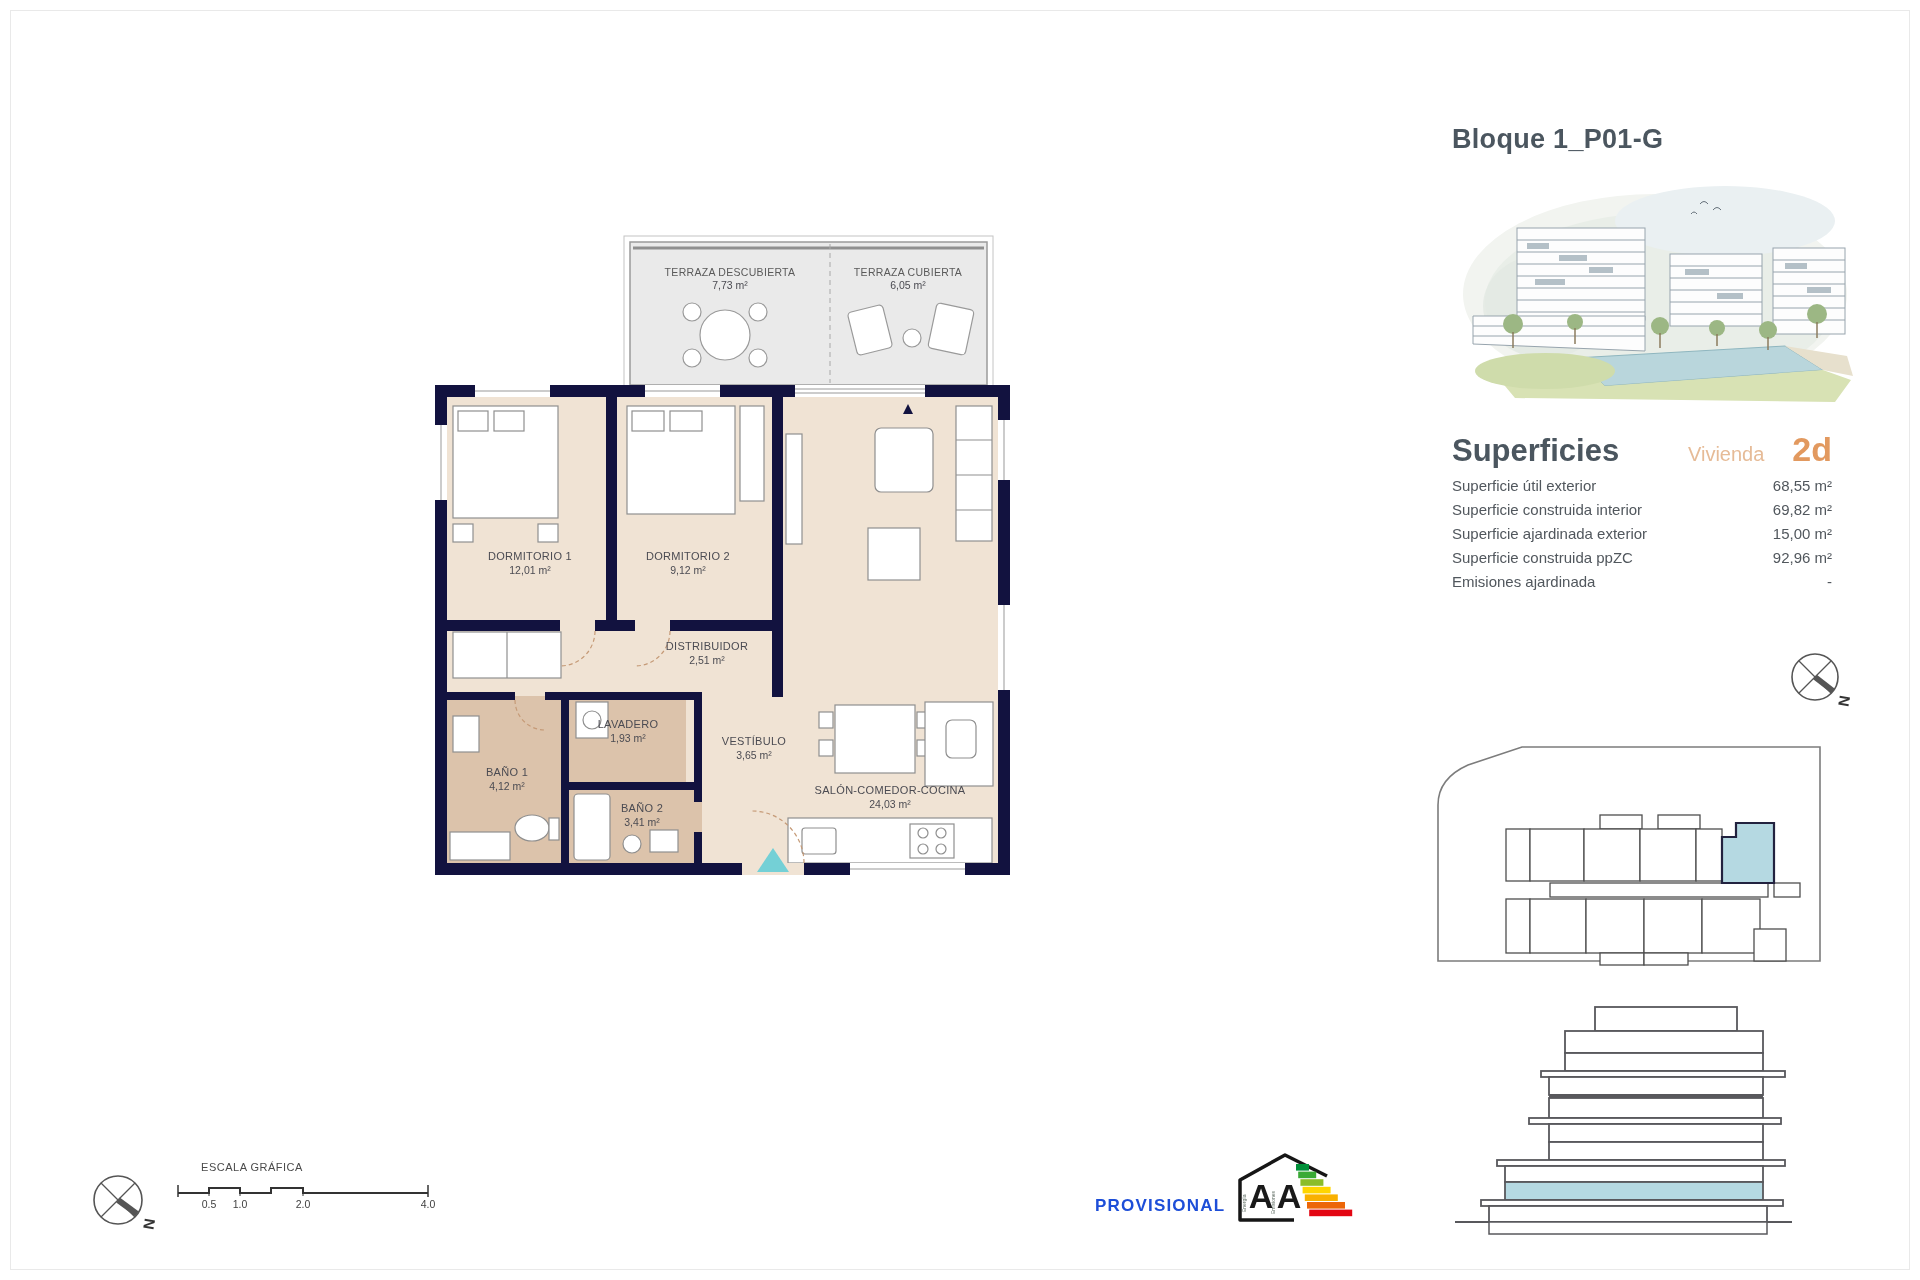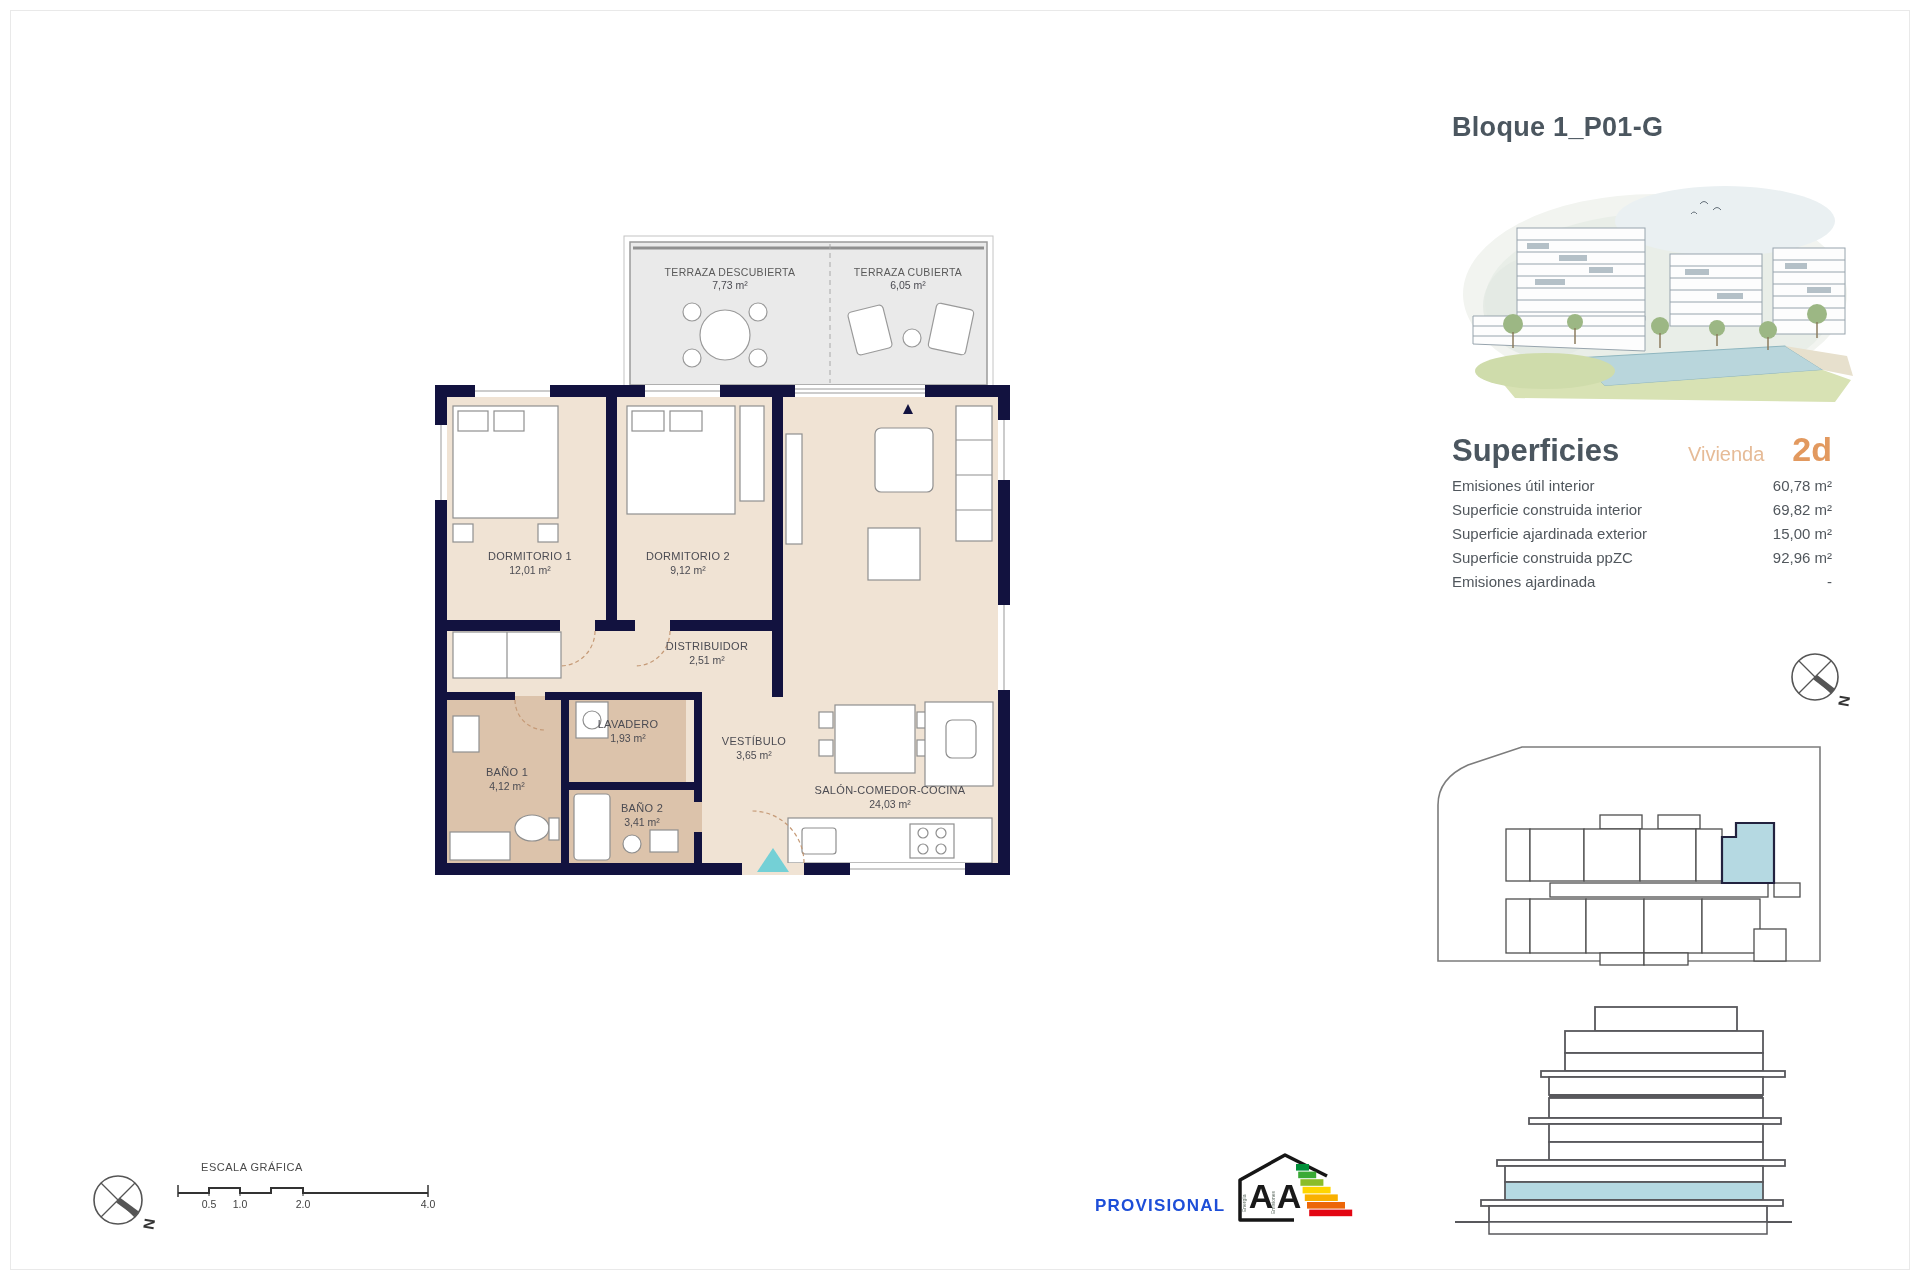--- a/index.html
+++ b/index.html
@@ -8,21 +8,21 @@
   .abs{position:absolute;}
   svg text{font-family:"Liberation Sans",sans-serif;}
   .sheet-frame{position:absolute;inset:10px;border:1px solid #e9e9e9;pointer-events:none;}
 
   
   .plbl{font-size:11px;fill:#4b4b52;text-anchor:middle;letter-spacing:.3px;}
   .plarea{font-size:10.5px;fill:#4b4b52;text-anchor:middle;}
   .tlbl{font-size:10.5px;fill:#5a5a5a;text-anchor:middle;letter-spacing:.3px;}
 
   
-  .side-title{left:1452px;top:112px;font-size:27px;font-weight:bold;color:#4b565f;letter-spacing:.3px;}
+  .side-title{left:1452px;top:124px;font-size:27px;font-weight:bold;color:#4b565f;letter-spacing:.3px;}
   .sup-head{left:1452px;top:430px;width:380px;display:flex;align-items:baseline;}
   .sup-head h2{margin:0;font-size:31px;font-weight:bold;color:#4b565f;}
   .viv-lbl{margin-left:auto;font-size:20px;color:#e6bb97;margin-right:28px;}
   .viv-code{font-size:34px;font-weight:bold;color:#e2995f;}
   .sup-rows{left:1452px;top:474px;width:380px;}
   .srow{display:flex;height:23.8px;align-items:center;font-size:15px;color:#51575d;}
   .srow .val{margin-left:auto;}
 
   
   .provisional{left:1095px;top:1196px;font-size:17px;font-weight:bold;color:#1d4ed8;letter-spacing:1.2px;}
@@ -261,22 +261,22 @@
 </svg>
 
 <div class="abs sup-head">
   <h2>Superficies</h2>
   <span class="viv-lbl">Vivienda</span>
   <span class="viv-code">2d</span>
 </div>
 
 <div class="abs sup-rows">
   <div class="srow">
-    <span>Emisiones útil interior</span>
-    <span class="val">60,78 m²</span>
+    <span>Superficie útil exterior</span>
+    <span class="val">68,55 m²</span>
   </div>
   <div class="srow">
     <span>Superficie construida interior</span>
     <span class="val">69,82 m²</span>
   </div>
   <div class="srow">
     <span>Superficie ajardinada exterior</span>
     <span class="val">15,00 m²</span>
   </div>
   <div class="srow">

